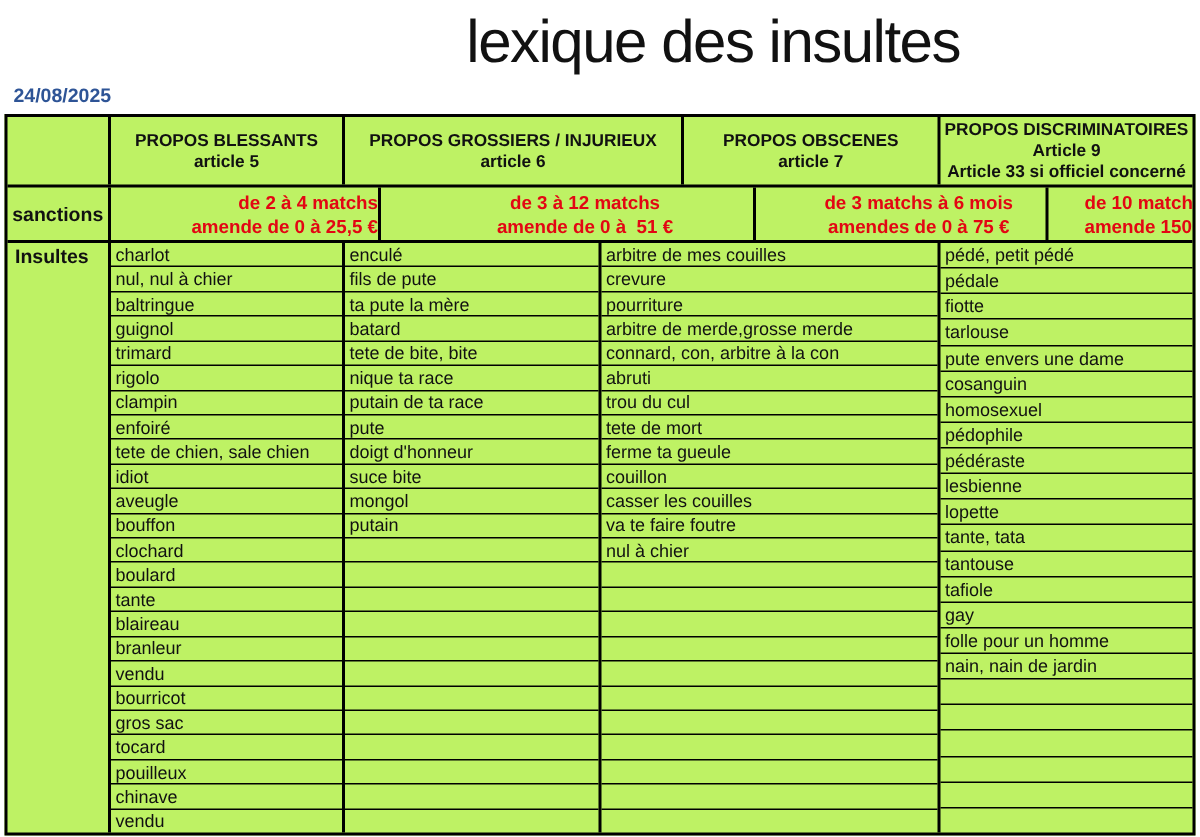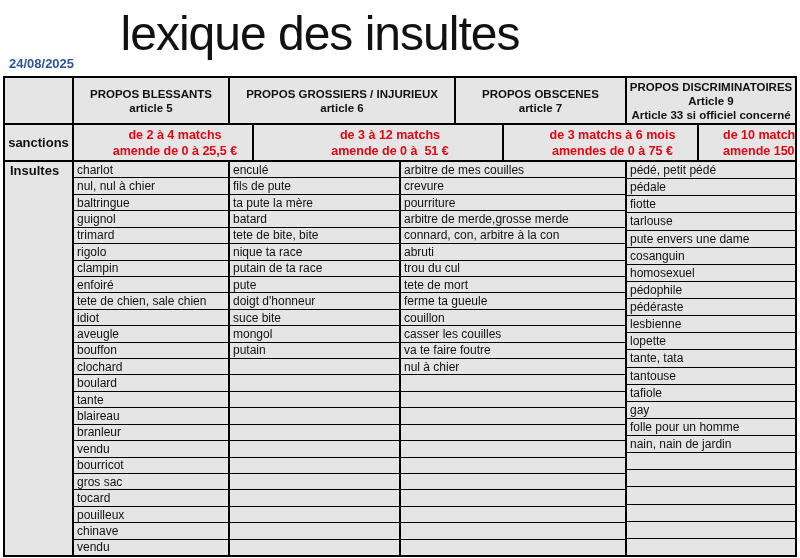--- a/index.html
+++ b/index.html
@@ -4,31 +4,31 @@
 <style>
   html,body{margin:0;padding:0;}
   body{
     width:800px;height:558px;position:relative;background:#ffffff;
     font-family:"Liberation Sans","DejaVu Sans",sans-serif;
     overflow:hidden;
     -webkit-font-smoothing:antialiased;
   }
   .title{
     position:absolute;left:0;top:6px;width:640px;margin:0;
-    text-align:center;font-size:48px;font-weight:500;color:#111;
+    text-align:right;font-size:40px;font-weight:500;color:#111;
     letter-spacing:-1px;white-space:nowrap;
   }
   .date{
     position:absolute;left:9px;top:56px;
     font-size:13px;font-weight:bold;color:#2e5496;
   }
   .table{
     position:absolute;left:3px;top:76px;width:794px;height:481px;
     box-sizing:border-box;border:2px solid #000;
-    display:flex;flex-direction:column;background:#e5e5e5;
+    display:flex;flex-direction:column;background:#bef264;
   }
   .trow{display:flex;min-height:0;}
   .trow.header{height:45px;border-bottom:2px solid #000;}
   .trow.sanctions{height:35px;border-bottom:2px solid #000;gap:24px;}
   .trow.body{flex:1;}
   .c0{width:69px;}
   .c1{width:156px;}
   .c2{width:226px;}
   .c3{width:171px;}
   .c4{flex:1;}
@@ -89,21 +89,21 @@
     </div>
     <div class="hcell c4">
       <div>PROPOS DISCRIMINATOIRES</div>
       <div>Article 9</div>
       <div class="note">Article 33 si officiel concerné</div>
     </div>
   </div>
 
   <div class="trow sanctions">
     <div class="c0 label-sanctions">sanctions</div>
-    <div class="scell c1" style="color: rgb(227, 6, 19);">
+    <div class="scell c1" style="color: rgb(227, 6, 19); text-align: right;">
       <div>de 2 à 4 matchs</div>
       <div>amende de 0 à 25,5 €</div>
     </div>
     <div class="scell c2" style="color: rgb(227, 6, 19);">
       <div>de 3 à 12 matchs</div>
       <div>amende de 0 à&nbsp; 51 €</div>
     </div>
     <div class="scell c3" style="color: rgb(227, 6, 19);">
       <div>de 3 matchs à 6 mois</div>
       <div>amendes de 0 à 75 €</div>

